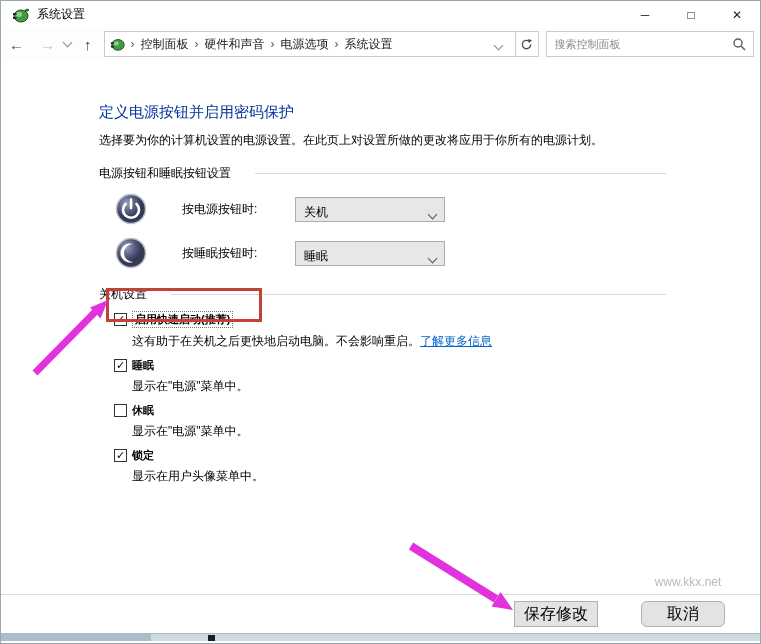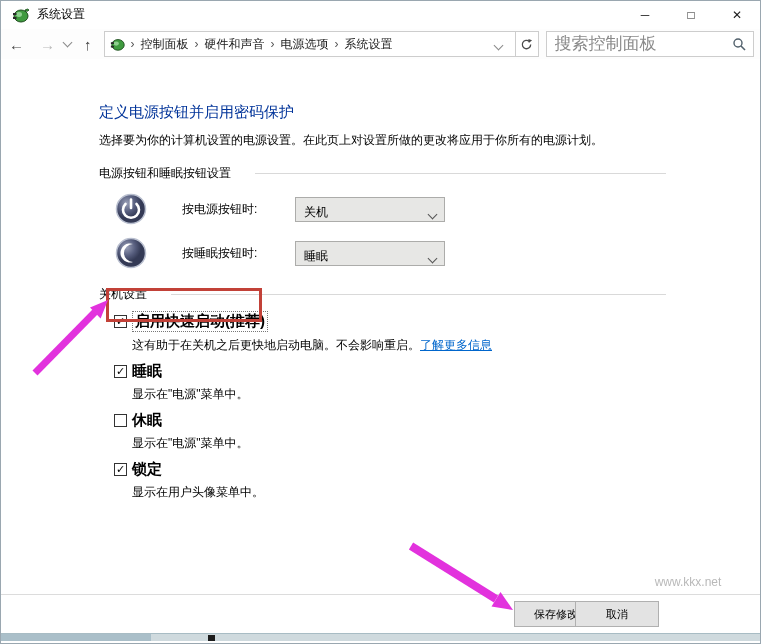--- a/index.html
+++ b/index.html
@@ -18,21 +18,21 @@
   .nav-arrow{font-size:15px;color:#444;padding:0 8px;cursor:pointer;}
   .nav-arrow.disabled{color:#b9b9b9;}
   .chev{display:inline-block;width:7px;height:7px;border-right:1.5px solid #8a8a8a;border-bottom:1.5px solid #8a8a8a;transform:rotate(45deg);margin:0 5px 3px 1px;}
   .addressbox{height:26px;border:1px solid #cdcdcd;background:#fff;display:flex;align-items:center;width:412px;margin-left:4px;padding-left:5px;position:relative;}
   .addr-icon{width:16px;height:16px;margin-right:3px;}
   .crumb{font-size:12px;color:#1a1a1a;padding:4px 4px;cursor:pointer;white-space:nowrap;}
   .crumb-sep{font-size:12px;color:#555;padding:0 2px;cursor:pointer;}
   .addr-chev{position:absolute;right:8px;top:10px;}
   .refreshbox{height:26px;width:23px;border:1px solid #cdcdcd;border-left:none;background:#fff;display:flex;align-items:center;justify-content:center;cursor:pointer;}
   .searchbox{height:26px;border:1px solid #cdcdcd;background:#fff;margin-left:7px;flex:1;margin-right:6px;display:flex;align-items:center;position:relative;}
-  .searchbox input{border:none;outline:none;width:100%;height:100%;font-size:17px;color:#333;padding:0 26px 0 8px;background:transparent;}
+  .searchbox input{border:none;outline:none;width:100%;height:100%;font-size:11px;color:#333;padding:0 26px 0 8px;background:transparent;}
   .searchbox input::placeholder{color:#8a8a8a;}
   .search-icon{position:absolute;right:7px;top:5px;}
 
   
   .content{position:absolute;left:98px;top:88px;width:567px;}
   h1{font-size:15px;font-weight:normal;color:#003399;margin:14px 0 10px 0;}
   .subtitle{font-size:12px;color:#000000;margin:0 0 14px 0;}
   .group{display:flex;align-items:center;margin:16px 0 4px 0;}
   .group-label{font-size:12px;color:#000;white-space:nowrap;margin-right:24px;}
   .group-line{flex:1;height:1px;background:#d9d9d9;}
@@ -40,32 +40,32 @@
   .pwr-icon{width:34px;height:34px;flex:0 0 auto;margin-right:16px;}
   .row-label{font-size:12px;color:#000;width:95px;}
   .combo{width:150px;height:25px;border:1px solid #acacaa;background:#e7e7e5;display:flex;align-items:flex-end;justify-content:space-between;padding:0 8px;cursor:pointer;}
   .combo span{font-size:12px;color:#000;}
   .combo .chev{border-color:#555;margin:0 0 3px 0;}
 
   .cb-item{margin:8px 0 6px 15px;position:relative;}
   .cb-head{display:flex;align-items:center;cursor:pointer;}
   .cb{width:13px;height:13px;border:1px solid #333;background:#fff;display:inline-flex;align-items:center;justify-content:center;font-size:11px;color:#000;flex:0 0 auto;}
   .cb.checked::after{content:"✓";line-height:1;}
-  .cb-label{font-size:15px;font-weight:bold;color:#000;margin-left:5px;}
+  .cb-label{font-size:11px;font-weight:bold;color:#000;margin-left:5px;}
   .cb-desc{font-size:12px;color:#000;margin:5px 0 0 18px;}
   .link{color:#0066cc;text-decoration:underline;cursor:pointer;}
   .focus-dotted{border:1px dotted #777;padding:0 2px;}
 
   .highlight-box{position:absolute;left:105px;top:287px;width:156px;height:34px;border:3px solid #c24138;pointer-events:none;}
 
   
   .footer-sep{position:absolute;left:0;top:593px;width:100%;height:1px;background:#dcdcdc;}
-  .btn{position:absolute;top:600px;width:84px;height:26px;background:#e3e3e3;border:1px solid #b0b0b0;font-size:11px;color:#000;display:flex;align-items:center;justify-content:center;cursor:pointer;}
+  .btn{position:absolute;top:600px;width:84px;height:26px;background:#e3e3e3;border:1px solid #b0b0b0;font-size:16px;color:#000;display:flex;align-items:center;justify-content:center;cursor:pointer;}
   .btn-save{left:513px;}
-  .btn-cancel{left:574px;}
+  .btn-cancel{left:640px;border-radius:6px;}
 
   .watermark{position:absolute;right:2px;top:572px;width:140px;text-align:center;pointer-events:none;z-index:5;}
   .wm-brand{font-size:32px;font-weight:bold;color:#8f8f8f;opacity:.75;letter-spacing:1px;line-height:1.4;}
   .wm-url{font-size:12px;color:#b9b9b9;margin-top:2px;}
 
   .hscroll{position:absolute;left:0;bottom:2px;width:100%;height:8px;background:#cfdade;border-top:1px solid #a8bcc4;}
   .hscroll-thumb{position:absolute;left:0;top:0;width:150px;height:100%;background:#aabfc9;cursor:grab;}
   .hscroll-tick{position:absolute;left:207px;top:1px;width:7px;height:6px;background:#1c1c1c;}
 
   .annotation{position:absolute;left:0;top:0;width:761px;height:644px;pointer-events:none;z-index:6;}

